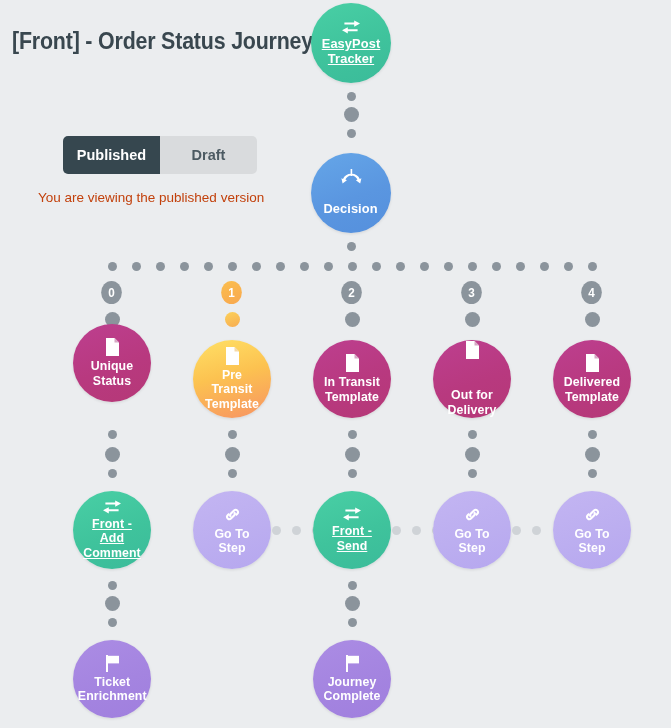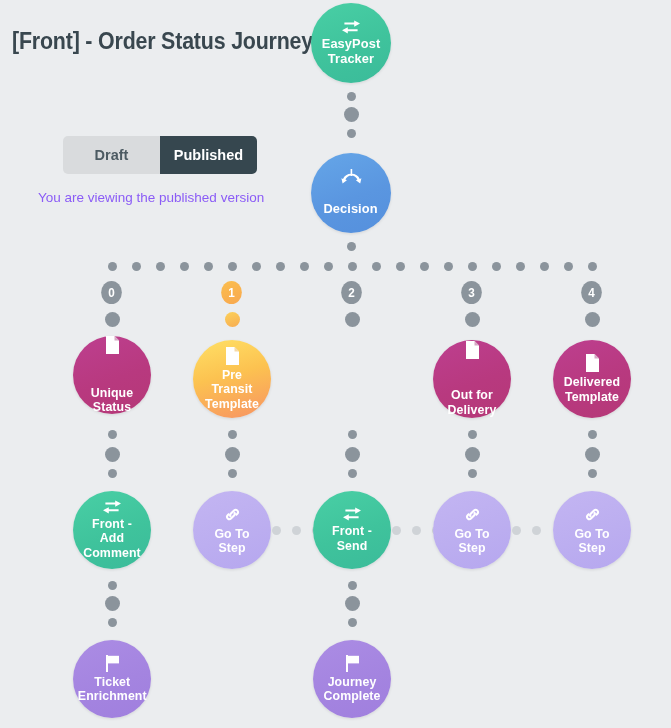--- a/index.html
+++ b/index.html
@@ -29,21 +29,21 @@
   .toggle-btn {
     font-size: 14.5px; font-weight: bold;
     padding: 11px 0; width: 97px; text-align: center;
     cursor: pointer; user-select: none;
     font-family: "Liberation Sans", sans-serif;
   }
   .toggle-btn.inactive { background: #d9dbdd; color: #4c5a62; }
   .toggle-btn.active   { background: #36474f; color: #ffffff; }
   .version-note {
     position: absolute; left: 38px; top: 190px;
-    font-size: 13.5px; color: #8b5cf6;
+    font-size: 13.5px; color: #c2410c;
     white-space: nowrap;
   }
 
   
   .node {
     position: absolute;
     border-radius: 50%;
     display: flex; flex-direction: column;
     align-items: center; justify-content: center;
     color: #ffffff;
@@ -64,21 +64,21 @@
     margin-bottom: 3px;
     line-height: 0;
   }
   .node svg { display: block; fill: #ffffff; }
 
   .size-lg { width: 80px; height: 80px; }
   .size-lg .node-label { font-size: 13.5px; }
   .size-md { width: 78px; height: 78px; }
   .size-md .node-label { font-size: 13px; }
 
-  .c-teal   { background: linear-gradient(160deg,#49cfa5 0%,#3fc39c 55%,#3bbb9a 100%); }
+  .c-teal   { background: linear-gradient(160deg,#49cfa5 0%,#3fc39c 55%,#3bbb9a 100%); text-decoration: underline; }
   .c-blue   { background: linear-gradient(160deg,#65a6e8 0%,#5a96e0 55%,#5590dd 100%); gap: 14px; }
   .c-magenta{ background: linear-gradient(160deg,#bd3f8f 0%,#b8397f 55%,#b53877 100%); }
   .c-orange { background: linear-gradient(165deg,#ffe066 0%,#fcc250 45%,#f79363 100%); }
   .c-purple-l{ background: linear-gradient(160deg,#c3b5f2 0%,#bcaef0 55%,#b6a7ef 100%); }
   .c-purple { background: linear-gradient(160deg,#ab8ce4 0%,#a484e0 55%,#a07fde 100%); }
 
   
   .badge {
     position: absolute;
     width: 23px; height: 23px; border-radius: 50%;
@@ -99,22 +99,22 @@
   .rail-dot { position: absolute; width: 9px; height: 9px; border-radius: 50%; background: #8b949c; }
 </style>
 </head>
 <body>
 
 <div id="canvas">
 
   <div class="page-title">[Front] - Order Status Journey</div>
 
   <div class="toggle-group">
+    <div class="toggle-btn active">Published</div>
     <div class="toggle-btn inactive">Draft</div>
-    <div class="toggle-btn active">Published</div>
   </div>
 
   <div class="version-note">You are viewing the published version</div>
 
   <div class="node size-lg c-teal" style="left:311px; top:3px;">
     <span class="node-icon">
       <svg width="20" height="14" viewBox="0 0 20 14">
         <path d="M13.2 0.4 L19 3.6 L13.2 6.8 L13.2 4.6 L3.4 4.6 L3.4 2.6 L13.2 2.6 Z"></path>
         <path d="M6.8 7.2 L6.8 9.2 L16.6 9.2 L16.6 11.2 L6.8 11.2 L6.8 13.4 L1 10.2 Z"></path>
       </svg>
@@ -159,21 +159,21 @@
   <div class="rail-dot" style="left:516px; top:262px;"></div>
   <div class="rail-dot" style="left:540px; top:262px;"></div>
   <div class="rail-dot" style="left:564px; top:262px;"></div>
   <div class="rail-dot" style="left:588px; top:262px;"></div>
 
   <div class="badge" style="left:100px; top:281px;">
     <span>0</span>
   </div>
   <div class="dot" style="left:105px; top:312px; width:15px; height:15px;"></div>
 
-  <div class="node size-md c-magenta" style="left:73px; top:336px;justify-content:space-between;">
+  <div class="node size-md c-magenta" style="left:73px; top:324px;">
     <span class="node-icon">
       <svg width="15" height="18" viewBox="0 0 15 18">
         <path d="M1 0 H9.5 L14 4.5 V18 H1 Z"></path>
         <path d="M9.5 0 L14 4.5 H9.5 Z" fill="#d6a7c4"></path>
       </svg>
     </span>
     <span class="node-label">Unique Status</span>
   </div>
 
   <div class="dot" style="left:108px; top:430px; width:9px; height:9px;"></div>
@@ -235,20 +235,29 @@
 
   <div class="dot light" style="left:272px; top:526px; width:9px; height:9px;"></div>
   <div class="dot light" style="left:292px; top:526px; width:9px; height:9px;"></div>
   <div class="dot light" style="left:312px; top:526px; width:9px; height:9px;"></div>
 
   <div class="badge" style="left:340px; top:281px;">
     <span>2</span>
   </div>
   <div class="dot" style="left:345px; top:312px; width:15px; height:15px;"></div>
 
+  <div class="node size-md c-magenta" style="left:313px; top:340px;">
+    <span class="node-icon">
+      <svg width="15" height="18" viewBox="0 0 15 18">
+        <path d="M1 0 H9.5 L14 4.5 V18 H1 Z"></path>
+        <path d="M9.5 0 L14 4.5 H9.5 Z" fill="#d6a7c4"></path>
+      </svg>
+    </span>
+    <span class="node-label">In Transit Template</span>
+  </div>
 
   <div class="dot" style="left:348px; top:430px; width:9px; height:9px;"></div>
   <div class="dot" style="left:345px; top:447px; width:15px; height:15px;"></div>
   <div class="dot" style="left:348px; top:469px; width:9px; height:9px;"></div>
 
   <div class="node size-md c-teal" style="left:313px; top:491px;">
     <span class="node-icon">
       <svg width="20" height="14" viewBox="0 0 20 14">
         <path d="M13.2 0.4 L19 3.6 L13.2 6.8 L13.2 4.6 L3.4 4.6 L3.4 2.6 L13.2 2.6 Z"></path>
         <path d="M6.8 7.2 L6.8 9.2 L16.6 9.2 L16.6 11.2 L6.8 11.2 L6.8 13.4 L1 10.2 Z"></path>

